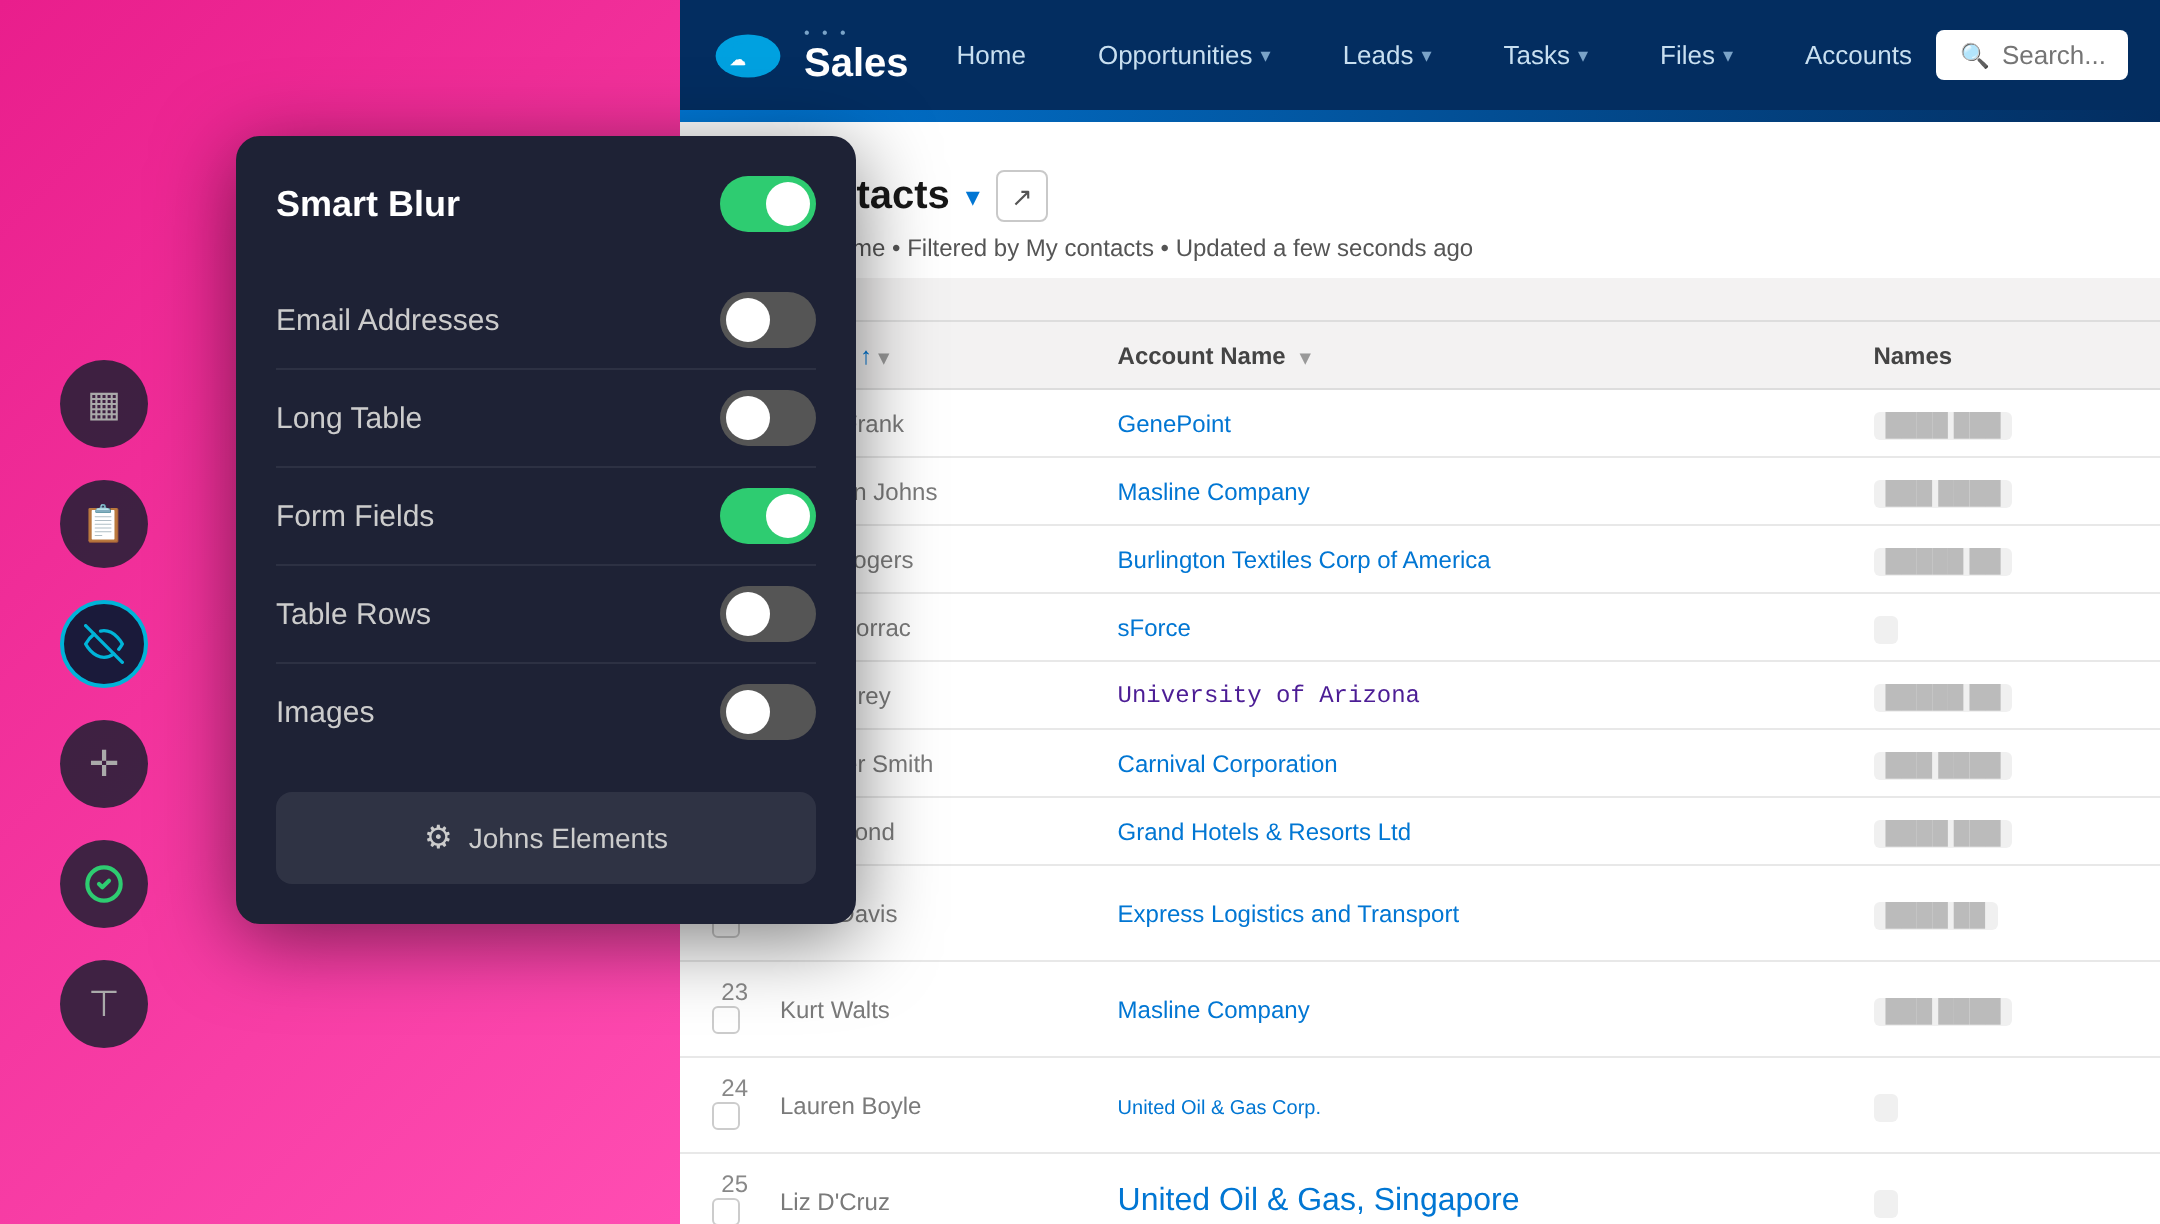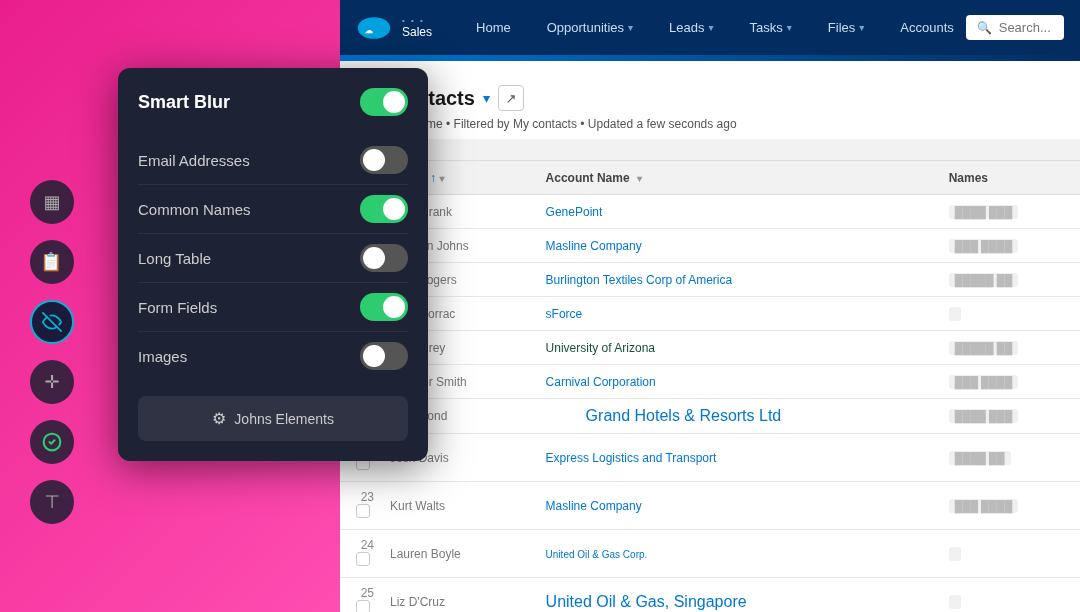--- a/index.html
+++ b/index.html
@@ -10,21 +10,21 @@
     .bg-main { position: absolute; left: 340px; top: 0; width: 740px; height: 612px; background: #f3f2f2; z-index: 0; }
 
     
     .sidebar { position: absolute; left: 30px; top: 180px; display: flex; flex-direction: column; gap: 16px; z-index: 2; }
     .sidebar-icon { width: 44px; height: 44px; border-radius: 50%; background: rgba(30,30,50,0.85); display: flex; align-items: center; justify-content: center; cursor: pointer; color: #aaa; font-size: 18px; }
     .sidebar-icon.active { background: #1a1a3a; color: #00b4d8; border: 2px solid #00b4d8; }
 
     
     .topbar { position: absolute; left: 340px; top: 0; width: 740px; height: 55px; background: #032d60; display: flex; align-items: center; padding: 0 16px; z-index: 2; gap: 0; }
     .sf-logo { color: white; font-size: 22px; margin-right: 10px; display: flex; align-items: center; }
-    .app-name { color: white; font-size: 12px; font-weight: 400; margin-right: 20px; }
+    .app-name { color: white; font-size: 20px; font-weight: 700; }
     .nav-items { display: flex; align-items: center; gap: 12px; flex: 1; }
     .nav-item { color: #c8dff0; font-size: 13px; padding: 0 12px; height: 55px; display: flex; align-items: center; cursor: pointer; gap: 4px; white-space: nowrap; }
     .nav-chevron { font-size: 10px; color: #7aa3c8; }
     .search-bar { background: white; border-radius: 4px; padding: 5px 12px; display: flex; align-items: center; gap: 6px; width: 160px; }
     .search-icon { color: #888; font-size: 12px; }
     .search-input { border: none; outline: none; font-size: 13px; color: #333; width: 100%; background: transparent; }
 
     
     .progress-bar { position: absolute; left: 340px; top: 55px; width: 740px; height: 6px; background: linear-gradient(90deg, #0176d3, #032d60); z-index: 2; }
 
@@ -189,33 +189,33 @@
   </tr>
         <tr>
     <td style="text-align:right;color:#888;font-size:12px;padding-right:6px;"><span style="margin-left:6px;"><span class="checkbox"></span></span></td>
     <td><span style="color:#7a7a7a;font-size:12px;">Jake Llorrac</span></td>
     <td><a style="color:#0176d3;font-size:12px;text-decoration:none;cursor:pointer;">sForce</a></td>
     <td><span style="color:#bbb;background:#f0f0f0;border-radius:3px;padding:1px 6px;font-size:11px;"></span></td>
   </tr>
         <tr>
     <td style="text-align:right;color:#888;font-size:12px;padding-right:6px;"><span style="margin-left:6px;"><span class="checkbox"></span></span></td>
     <td><span style="color:#7a7a7a;font-size:12px;">Jane Grey</span></td>
-    <td><a style="color:#14532d;font-size:12px;text-decoration:none;cursor:pointer;">University of Arizona</a></td>
+    <td><a style="color:#4c1d95;font-size:12px;text-decoration:none;cursor:pointer;font-family:Liberation Mono, monospace;">University of Arizona</a></td>
     <td><span style="color:#bbb;background:#f0f0f0;border-radius:3px;padding:1px 6px;font-size:11px;">█████ ██</span></td>
   </tr>
         <tr>
     <td style="text-align:right;color:#888;font-size:12px;padding-right:6px;"><span style="margin-left:6px;"><span class="checkbox"></span></span></td>
     <td><span style="color:#7a7a7a;font-size:12px;">Jennifer Smith</span></td>
     <td><a style="color:#0176d3;font-size:12px;text-decoration:none;cursor:pointer;">Carnival Corporation</a></td>
     <td><span style="color:#bbb;background:#f0f0f0;border-radius:3px;padding:1px 6px;font-size:11px;">███ ████</span></td>
   </tr>
         <tr>
     <td style="text-align:right;color:#888;font-size:12px;padding-right:6px;"><span style="margin-left:6px;"><span class="checkbox"></span></span></td>
     <td><span style="color:#7a7a7a;font-size:12px;">John Bond</span></td>
-    <td><a style="color:#0176d3;font-size:16px;text-decoration:none;cursor:pointer;margin-left:40px;">Grand Hotels &amp; Resorts Ltd</a></td>
+    <td><a style="color:#0176d3;font-size:12px;text-decoration:none;cursor:pointer;">Grand Hotels &amp; Resorts Ltd</a></td>
     <td><span style="color:#bbb;background:#f0f0f0;border-radius:3px;padding:1px 6px;font-size:11px;">████ ███</span></td>
   </tr>
         <tr>
     <td style="text-align:right;color:#888;font-size:12px;padding-right:6px;">22<span style="margin-left:6px;"><span class="checkbox"></span></span></td>
     <td><span style="color:#7a7a7a;font-size:12px;">Josh Davis</span></td>
     <td><a style="color:#0176d3;font-size:12px;text-decoration:none;cursor:pointer;">Express Logistics and Transport</a></td>
     <td><span style="color:#bbb;background:#f0f0f0;border-radius:3px;padding:1px 6px;font-size:11px;">████ ██</span></td>
   </tr>
         <tr>
     <td style="text-align:right;color:#888;font-size:12px;padding-right:6px;">23<span style="margin-left:6px;"><span class="checkbox"></span></span></td>
@@ -253,40 +253,40 @@
   <div id="toggle-rows">
       <div class="toggle-row">
     <span class="toggle-label">Email Addresses</span>
     <div class="toggle">
       <div class="toggle-slider off">
         <div class="toggle-knob off"></div>
       </div>
     </div>
   </div>
       <div class="toggle-row">
-    <span class="toggle-label">Common Names</span>
+    <span class="toggle-label">Long Table</span>
+    <div class="toggle">
+      <div class="toggle-slider off">
+        <div class="toggle-knob off"></div>
+      </div>
+    </div>
+  </div>
+      <div class="toggle-row">
+    <span class="toggle-label">Form Fields</span>
     <div class="toggle">
       <div class="toggle-slider on">
         <div class="toggle-knob on"></div>
       </div>
     </div>
   </div>
       <div class="toggle-row">
-    <span class="toggle-label">Long Table</span>
+    <span class="toggle-label">Table Rows</span>
     <div class="toggle">
       <div class="toggle-slider off">
         <div class="toggle-knob off"></div>
-      </div>
-    </div>
-  </div>
-      <div class="toggle-row">
-    <span class="toggle-label">Form Fields</span>
-    <div class="toggle">
-      <div class="toggle-slider on">
-        <div class="toggle-knob on"></div>
       </div>
     </div>
   </div>
       <div class="toggle-row">
     <span class="toggle-label">Images</span>
     <div class="toggle">
       <div class="toggle-slider off">
         <div class="toggle-knob off"></div>
       </div>
     </div>

